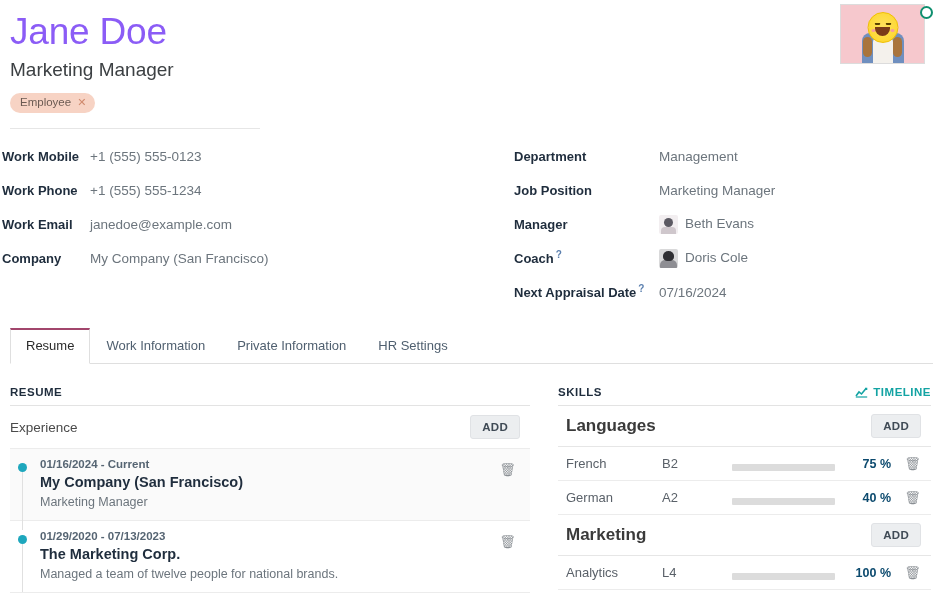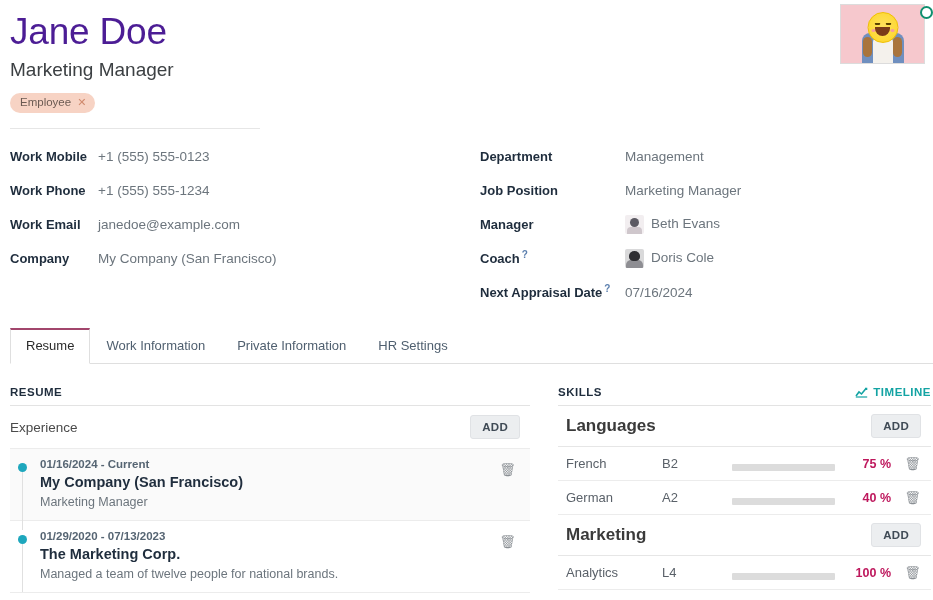--- a/index.html
+++ b/index.html
@@ -9,21 +9,21 @@
     background: #ffffff;
     font-family: "Liberation Sans", sans-serif;
     color: #374151;
     overflow: hidden;
   }
   .page { position: relative; width: 933px; height: 600px; background:#fff; }
 
   
   .header { position: relative; padding: 6px 16px 0 10px; }
   .emp-name {
-    font-size: 37px; font-weight: 400; color: #4c1d95;
+    font-size: 37px; font-weight: 400; color: #8b5cf6;
     letter-spacing: -0.2px; line-height: 44px; margin: 0; padding-top: 4px;
   }
   .emp-title {
     font-size: 19px; font-weight: 400; color: #3c4043;
     line-height: 26px; margin-top: 3px;
   }
   .tag-row { margin-top: 9px; width: 250px; border-bottom: 1px solid #e6e6e6; padding-bottom: 15px; }
   .tag {
     display: inline-flex; align-items: center; gap: 6px;
     background: #f7d3c4; color: #6b5a52;
@@ -63,21 +63,21 @@
     width:15px; height:9px; background:#7a3b18; border-radius:0 0 9px 9px;
   }
   .av-cheek { position:absolute; top:16px; width:4px; height:3px; background:#f79aa0; border-radius:50%; }
   .av-cheek.l { left:3px; } .av-cheek.r { right:3px; }
   .status-dot {
     position:absolute; top:2px; right:-8px; width:13px; height:13px;
     border-radius:50%; background:#fff; border:2.5px solid #0f8f6f;
   }
 
   
-  .fields { display: flex; margin-top: 10px; padding: 0 10px; }
+  .fields { display: flex; margin-top: 10px; padding: 0 2px; gap: 42px; }
   .col-left { width: 470px; }
   .col-right { flex: 1; }
   .f-row { display: flex; align-items: center; height: 34px; }
   .f-label {
     font-size: 13px; font-weight: bold; color: #1f2d3d; flex-shrink: 0;
   }
   .col-left .f-label { width: 88px; }
   .col-right .f-label { width: 145px; }
   .f-val { font-size: 13.5px; color: #6c757d; }
   .help-q { color: #5b7fae; font-size: 10px; vertical-align: super; margin-left: 2px; cursor: pointer; }
@@ -162,21 +162,21 @@
     display: flex; align-items: flex-end;
     padding: 9px 10px 9px 8px; border-bottom: 1px solid #ececec;
   }
   .sk-name {
     width: 96px; font-size: 13px; color: #5a6169;
     white-space: nowrap; overflow: hidden; text-overflow: ellipsis;
   }
   .sk-level { width: 70px; font-size: 13px; color: #5a6169; }
   .sk-bar-wrap { flex: 1; height: 7px; background: #dcdcdc; border-radius: 1px; margin-right: 12px; }
   .sk-bar { height: 7px; background: #6f4c62; border-radius: 1px; }
-  .sk-pct { width: 44px; text-align: right; font-size: 12.5px; font-weight: bold; color: #be185d; }
+  .sk-pct { width: 44px; text-align: right; font-size: 12.5px; font-weight: bold; color: #0c4a6e; }
   .sk-trash { width: 30px; text-align: right; color: #8a8f94; font-size: 13px; cursor: pointer; }
 </style>
 </head>
 <body>
 
 <div class="page">
 
   <div class="header">
     <div class="emp-name">Jane Doe</div>
     <div class="emp-title">Marketing Manager</div>

